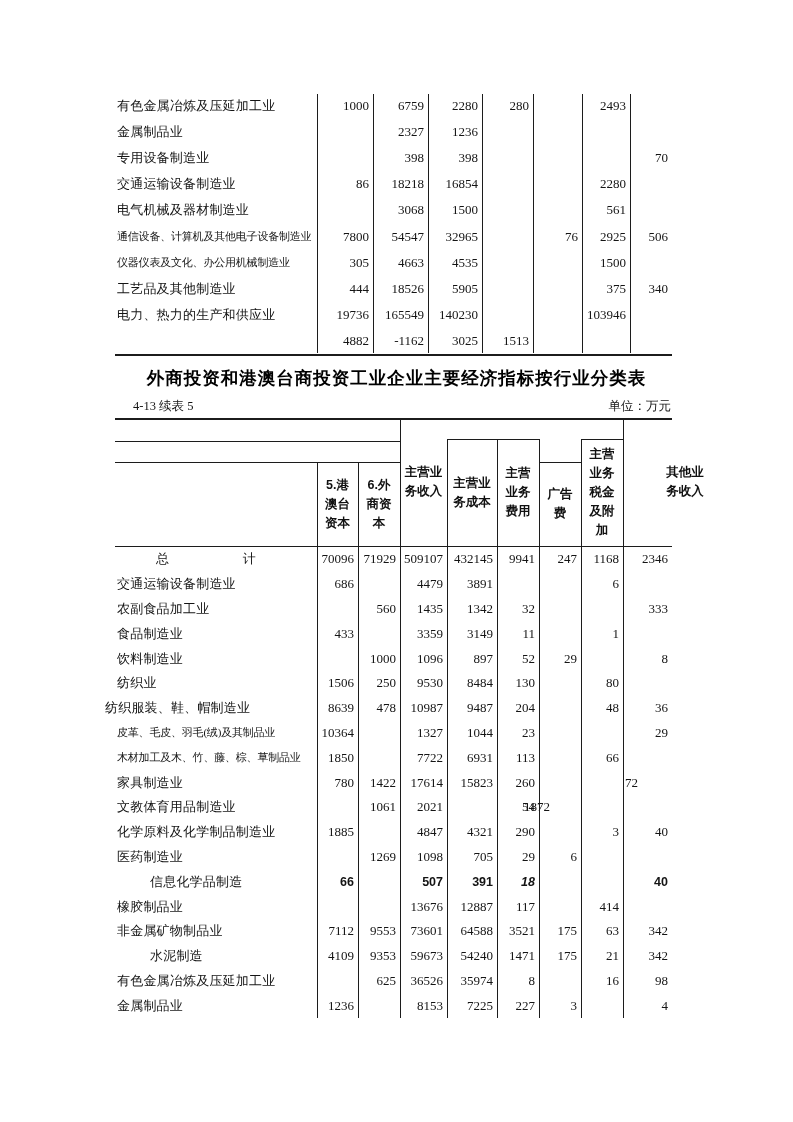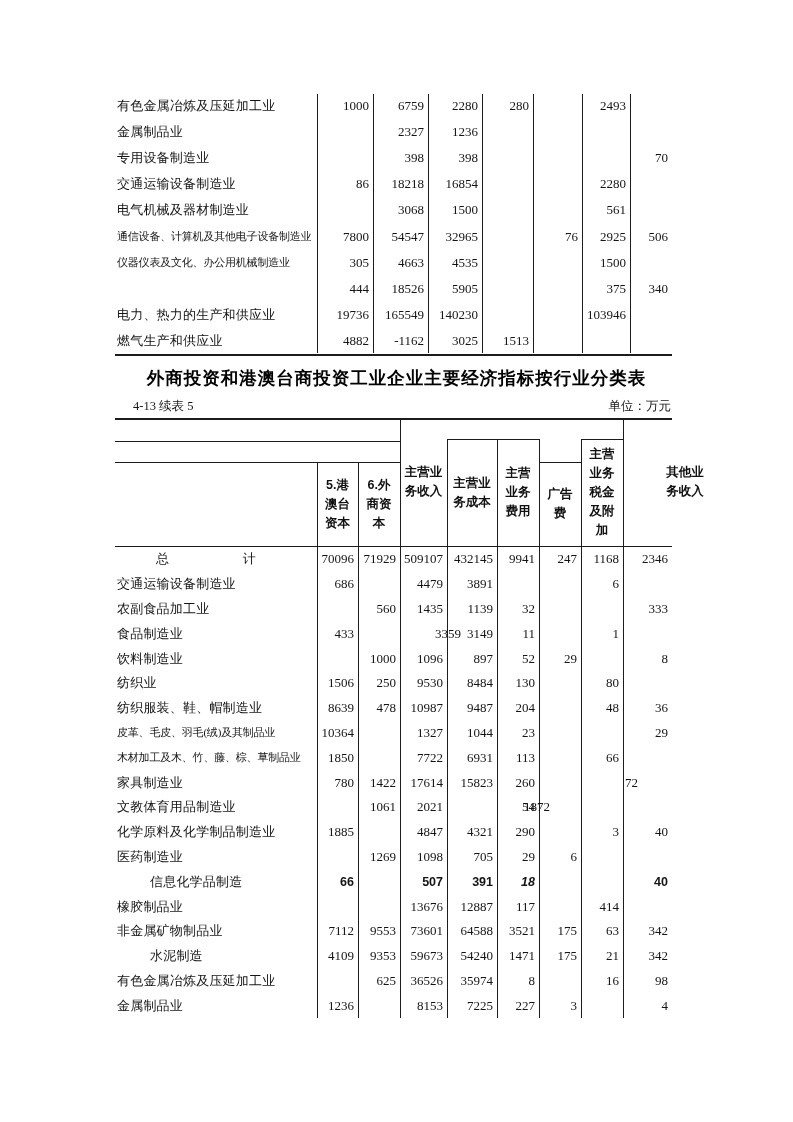--- a/index.html
+++ b/index.html
@@ -91,31 +91,31 @@
     <div class="cell" style="left: 375px; top: 223.5px; width: 49px; height: 26.1px;">54547</div>
     <div class="cell" style="left: 430px; top: 223.5px; width: 48px; height: 26.1px;">32965</div>
     <div class="cell" style="left: 535px; top: 223.5px; width: 43px; height: 26.1px;">76</div>
     <div class="cell" style="left: 584px; top: 223.5px; width: 42px; height: 26.1px;">2925</div>
     <div class="cell" style="left: 632px; top: 223.5px; width: 36px; height: 26.1px;">506</div>
     <div class="lbl cond" style="left: 117px; top: 249.6px; width: 198px; height: 26.1px;">仪器仪表及文化、办公用机械制造业</div>
     <div class="cell" style="left: 319px; top: 249.6px; width: 50px; height: 26.1px;">305</div>
     <div class="cell" style="left: 375px; top: 249.6px; width: 49px; height: 26.1px;">4663</div>
     <div class="cell" style="left: 430px; top: 249.6px; width: 48px; height: 26.1px;">4535</div>
     <div class="cell" style="left: 584px; top: 249.6px; width: 42px; height: 26.1px;">1500</div>
+    <div class="lbl" style="left: 117px; top: 275.7px; width: 198px; height: 26.1px;">工艺品及其他制造业</div>
     <div class="cell" style="left: 319px; top: 275.7px; width: 50px; height: 26.1px;">444</div>
     <div class="cell" style="left: 375px; top: 275.7px; width: 49px; height: 26.1px;">18526</div>
     <div class="cell" style="left: 430px; top: 275.7px; width: 48px; height: 26.1px;">5905</div>
     <div class="cell" style="left: 584px; top: 275.7px; width: 42px; height: 26.1px;">375</div>
     <div class="cell" style="left: 632px; top: 275.7px; width: 36px; height: 26.1px;">340</div>
     <div class="lbl" style="left: 117px; top: 301.8px; width: 198px; height: 26.1px;">电力、热力的生产和供应业</div>
     <div class="cell" style="left: 319px; top: 301.8px; width: 50px; height: 26.1px;">19736</div>
     <div class="cell" style="left: 375px; top: 301.8px; width: 49px; height: 26.1px;">165549</div>
     <div class="cell" style="left: 430px; top: 301.8px; width: 48px; height: 26.1px;">140230</div>
     <div class="cell" style="left: 584px; top: 301.8px; width: 42px; height: 26.1px;">103946</div>
-    <div class="lbl" style="left: 117px; top: 327.9px; width: 198px; height: 26.1px;">燃气生产和供应业</div>
     <div class="cell" style="left: 319px; top: 327.9px; width: 50px; height: 26.1px;">4882</div>
     <div class="cell" style="left: 375px; top: 327.9px; width: 49px; height: 26.1px;">-1162</div>
     <div class="cell" style="left: 430px; top: 327.9px; width: 48px; height: 26.1px;">3025</div>
     <div class="cell" style="left: 484px; top: 327.9px; width: 45px; height: 26.1px;">1513</div>
     <div class="hl" style="left: 115px; top: 418px; width: 557px; height: 2px;"></div>
     <div class="hl" style="left: 115px; top: 441px; width: 285px; height: 1px;"></div>
     <div class="hl" style="left: 115px; top: 462px; width: 285px; height: 1px;"></div>
     <div class="hl" style="left: 447px; top: 439px; width: 92px; height: 1px;"></div>
     <div class="hl" style="left: 581px; top: 439px; width: 42px; height: 1px;"></div>
     <div class="hl" style="left: 539px; top: 462px; width: 42px; height: 1px;"></div>
@@ -149,44 +149,44 @@
     <div class="cell" style="left: 583px; top: 547px; width: 36px; height: 24.8px;">1168</div>
     <div class="cell" style="left: 625px; top: 547px; width: 43px; height: 24.8px;">2346</div>
     <div class="lbl" style="left: 117px; top: 571.8px; width: 198px; height: 24.8px;">交通运输设备制造业</div>
     <div class="cell" style="left: 319px; top: 571.8px; width: 35px; height: 24.8px;">686</div>
     <div class="cell" style="left: 402px; top: 571.8px; width: 41px; height: 24.8px;">4479</div>
     <div class="cell" style="left: 449px; top: 571.8px; width: 44px; height: 24.8px;">3891</div>
     <div class="cell" style="left: 583px; top: 571.8px; width: 36px; height: 24.8px;">6</div>
     <div class="lbl" style="left: 117px; top: 596.6px; width: 198px; height: 24.8px;">农副食品加工业</div>
     <div class="cell" style="left: 360px; top: 596.6px; width: 36px; height: 24.8px;">560</div>
     <div class="cell" style="left: 402px; top: 596.6px; width: 41px; height: 24.8px;">1435</div>
-    <div class="cell" style="left: 449px; top: 596.6px; width: 44px; height: 24.8px;">1139</div>
+    <div class="cell" style="left: 449px; top: 596.6px; width: 44px; height: 24.8px;">1342</div>
     <div class="cell" style="left: 499px; top: 596.6px; width: 36px; height: 24.8px;">32</div>
     <div class="cell" style="left: 625px; top: 596.6px; width: 43px; height: 24.8px;">333</div>
     <div class="lbl" style="left: 117px; top: 621.4px; width: 198px; height: 24.8px;">食品制造业</div>
     <div class="cell" style="left: 319px; top: 621.4px; width: 35px; height: 24.8px;">433</div>
-    <div class="cell" style="left: 402px; top: 621.4px; width: 41px; height: 24.8px; padding-left: 18px;">3359</div>
+    <div class="cell" style="left: 402px; top: 621.4px; width: 41px; height: 24.8px;">3359</div>
     <div class="cell" style="left: 449px; top: 621.4px; width: 44px; height: 24.8px;">3149</div>
     <div class="cell" style="left: 499px; top: 621.4px; width: 36px; height: 24.8px;">11</div>
     <div class="cell" style="left: 583px; top: 621.4px; width: 36px; height: 24.8px;">1</div>
     <div class="lbl" style="left: 117px; top: 646.2px; width: 198px; height: 24.8px;">饮料制造业</div>
     <div class="cell" style="left: 360px; top: 646.2px; width: 36px; height: 24.8px;">1000</div>
     <div class="cell" style="left: 402px; top: 646.2px; width: 41px; height: 24.8px;">1096</div>
     <div class="cell" style="left: 449px; top: 646.2px; width: 44px; height: 24.8px;">897</div>
     <div class="cell" style="left: 499px; top: 646.2px; width: 36px; height: 24.8px;">52</div>
     <div class="cell" style="left: 541px; top: 646.2px; width: 36px; height: 24.8px;">29</div>
     <div class="cell" style="left: 625px; top: 646.2px; width: 43px; height: 24.8px;">8</div>
     <div class="lbl" style="left: 117px; top: 671px; width: 198px; height: 24.8px;">纺织业</div>
     <div class="cell" style="left: 319px; top: 671px; width: 35px; height: 24.8px;">1506</div>
     <div class="cell" style="left: 360px; top: 671px; width: 36px; height: 24.8px;">250</div>
     <div class="cell" style="left: 402px; top: 671px; width: 41px; height: 24.8px;">9530</div>
     <div class="cell" style="left: 449px; top: 671px; width: 44px; height: 24.8px;">8484</div>
     <div class="cell" style="left: 499px; top: 671px; width: 36px; height: 24.8px;">130</div>
     <div class="cell" style="left: 583px; top: 671px; width: 36px; height: 24.8px;">80</div>
-    <div class="lbl" style="left: 117px; top: 695.8px; width: 198px; height: 24.8px;">纺织服装、鞋、帽制造业</div>
+    <div class="lbl" style="left: 105px; top: 695.8px; width: 198px; height: 24.8px;">纺织服装、鞋、帽制造业</div>
     <div class="cell" style="left: 319px; top: 695.8px; width: 35px; height: 24.8px;">8639</div>
     <div class="cell" style="left: 360px; top: 695.8px; width: 36px; height: 24.8px;">478</div>
     <div class="cell" style="left: 402px; top: 695.8px; width: 41px; height: 24.8px;">10987</div>
     <div class="cell" style="left: 449px; top: 695.8px; width: 44px; height: 24.8px;">9487</div>
     <div class="cell" style="left: 499px; top: 695.8px; width: 36px; height: 24.8px;">204</div>
     <div class="cell" style="left: 583px; top: 695.8px; width: 36px; height: 24.8px;">48</div>
     <div class="cell" style="left: 625px; top: 695.8px; width: 43px; height: 24.8px;">36</div>
     <div class="lbl cond" style="left: 117px; top: 720.6px; width: 198px; height: 24.8px;">皮革、毛皮、羽毛(绒)及其制品业</div>
     <div class="cell" style="left: 319px; top: 720.6px; width: 35px; height: 24.8px;">10364</div>
     <div class="cell" style="left: 402px; top: 720.6px; width: 41px; height: 24.8px;">1327</div>

